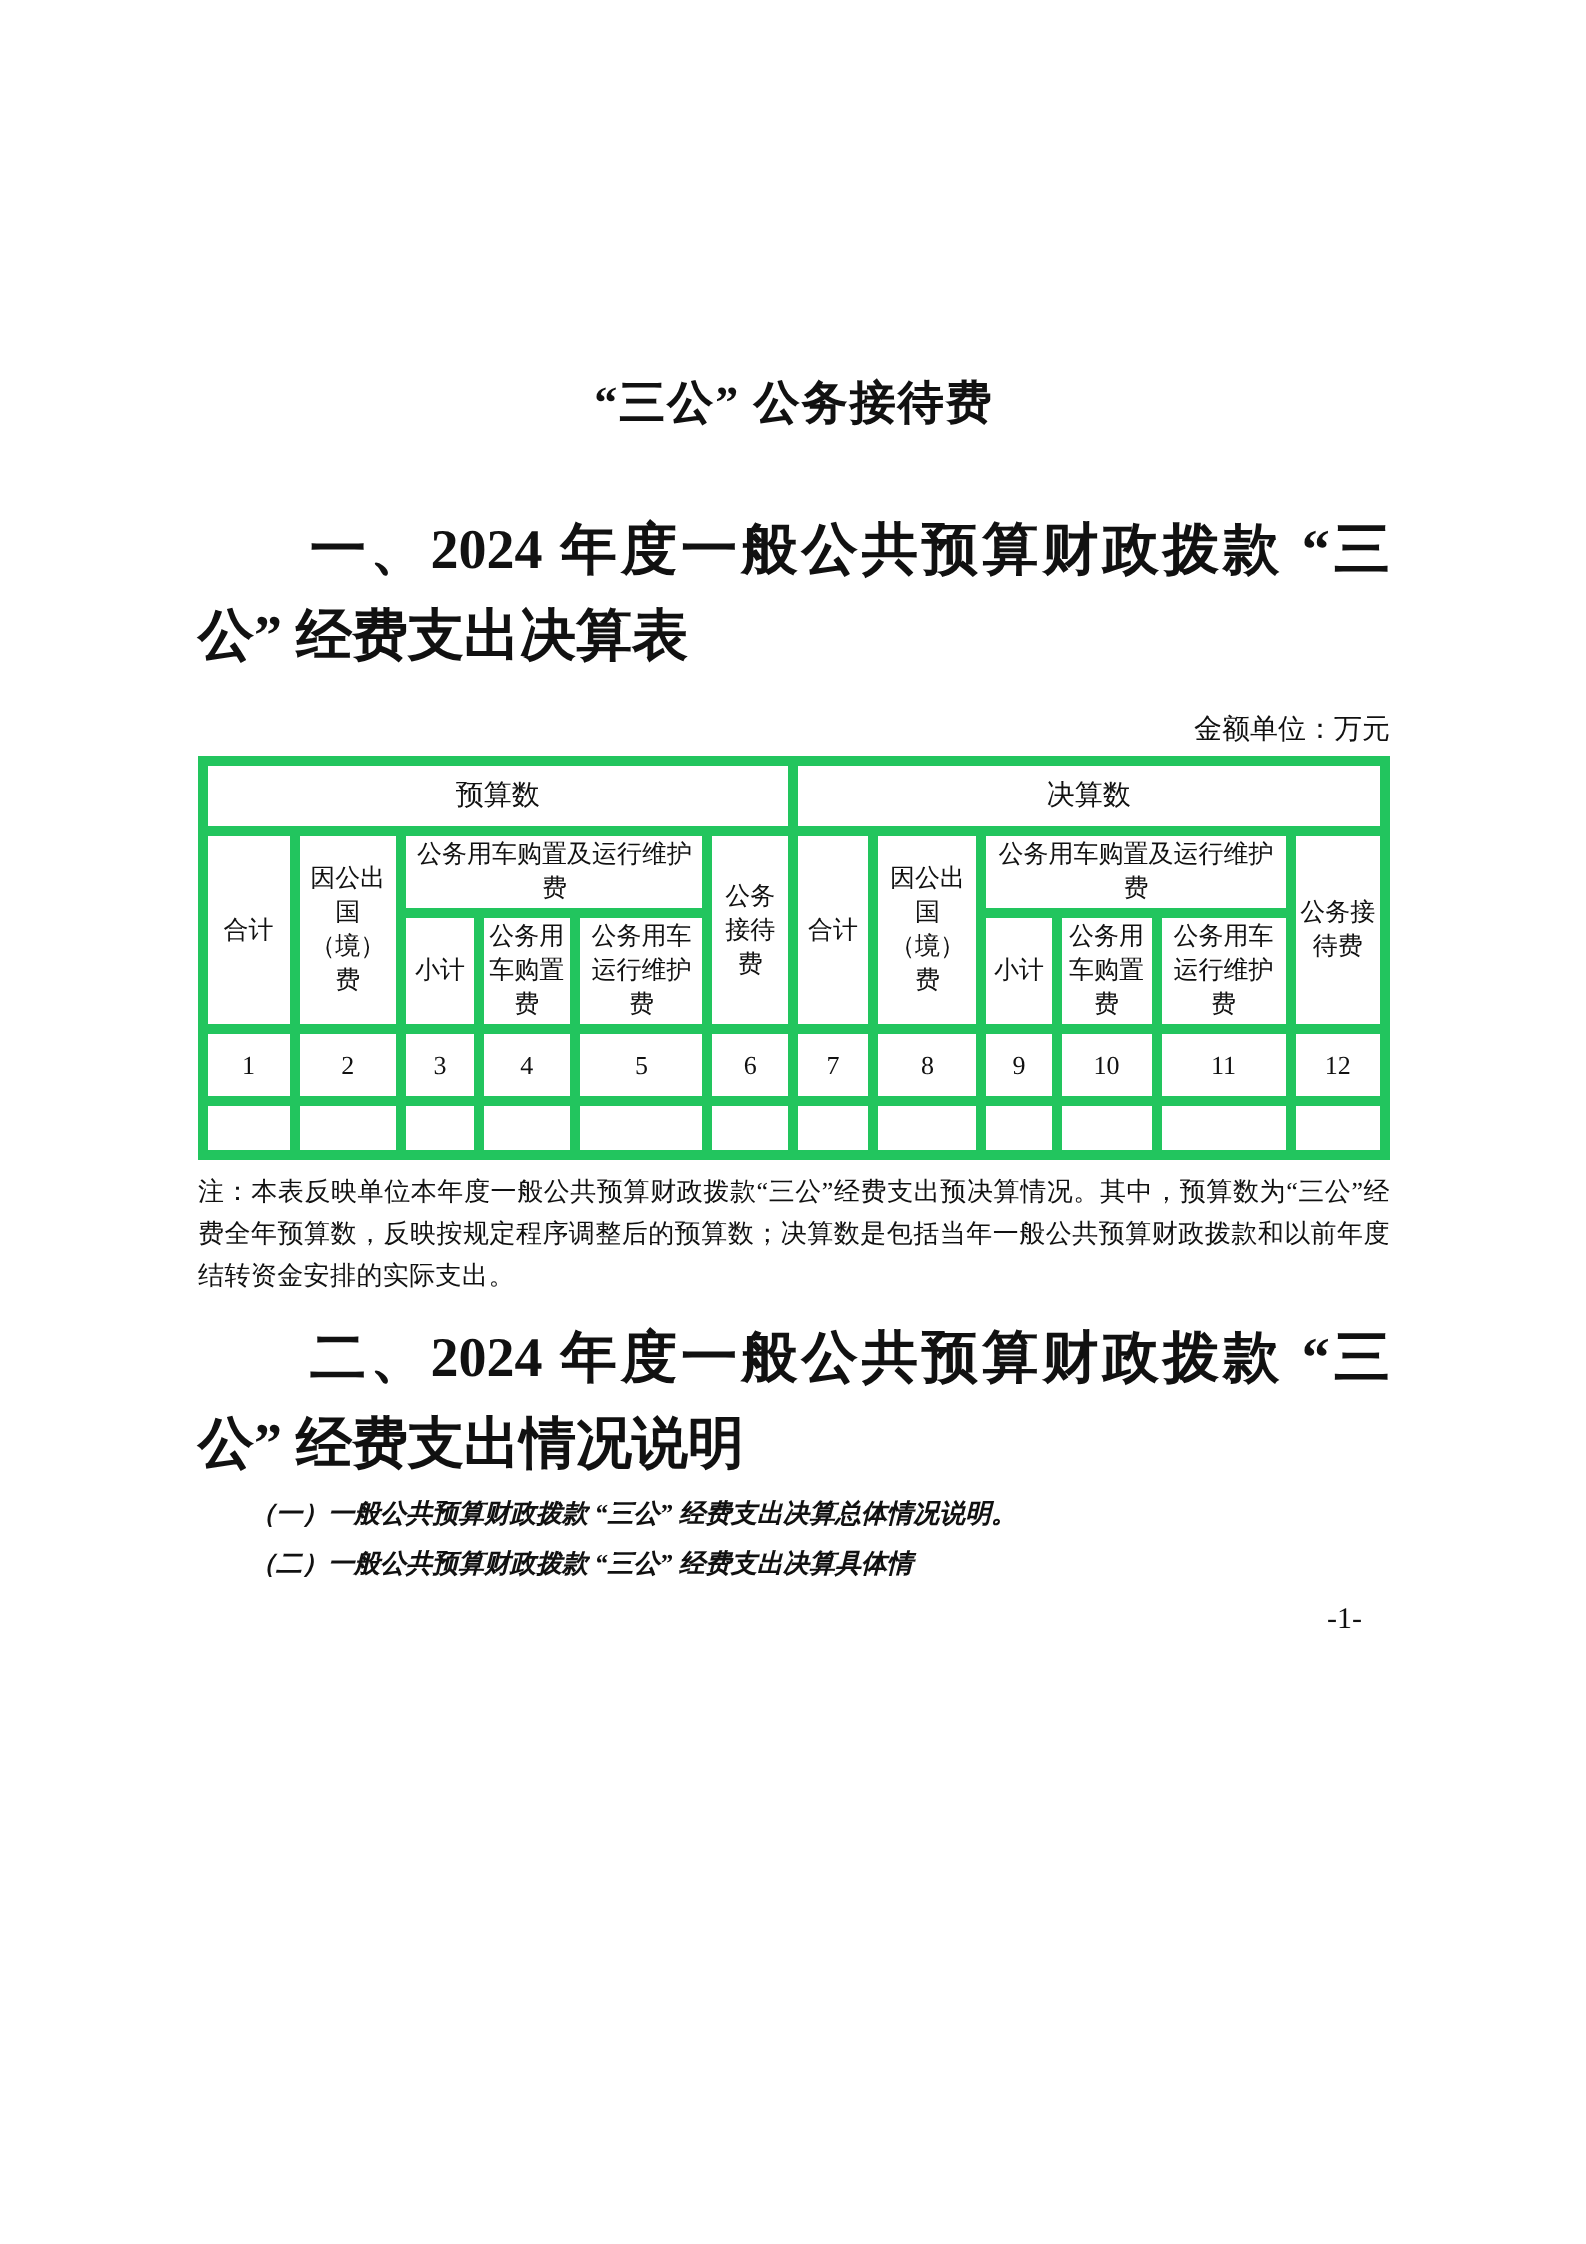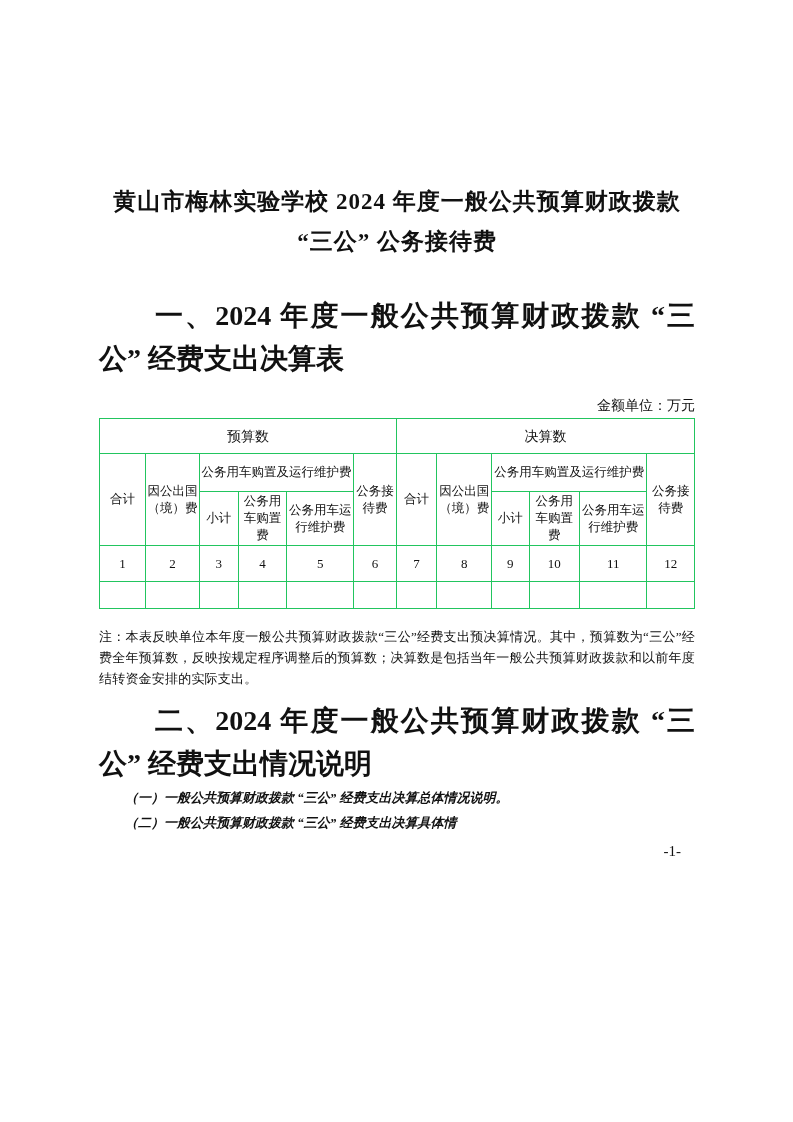--- a/index.html
+++ b/index.html
@@ -38,39 +38,39 @@
     line-height: 20px;
     margin-top: 16px;
     margin-bottom: 2px;
   }
   table.budget-table {
     width: 100%;
     border-collapse: collapse;
     table-layout: fixed;
   }
   table.budget-table td {
-    border: 1px solid #22c55e;
+    border: 5px solid #22c55e;
     text-align: center;
     vertical-align: middle;
     font-size: 12.5px;
     line-height: 17px;
     padding: 1px;
     overflow: hidden;
     word-break: break-all;
   }
   tr.r-group td { height: 35px; font-size: 14px; }
   tr.r-head td  { height: 38px; font-family: Liberation Serif, serif; }
   tr.r-sub td   { height: 50px; }
   tr.r-index td { height: 36px; font-size: 13px; }
   tr.r-data td  { height: 27px; }
   .note {
     font-size: 13px;
     line-height: 21px;
     text-align: justify;
-    margin-top: 17px;
+    margin-top: 5px;
     letter-spacing: 0.2px;
   }
   .body-text {
     font-size: 13px;
     line-height: 25px;
     text-indent: 2em;
     text-align: justify;
     font-style: italic;
   }
   .body-text.bold { font-weight: bold; }
@@ -80,21 +80,20 @@
     padding-right: 14px;
     margin-top: 8px;
   }
 </style>
 </head>
 <body>
 
 <div class="page">
 
   <div class="doc-title">
-    <div>黄山市梅林实验学校 2024 年度一般公共预算财政拨款</div>
     <div>“三公” 公务接待费</div>
   </div>
 
   <div class="h1 first">一、2024 年度一般公共预算财政拨款 “三公” 经费支出决算表</div>
 
   <div class="unit-line">金额单位：万元</div>
 
   <table class="budget-table">
     <colgroup>
       <col style="width:7.7%">

